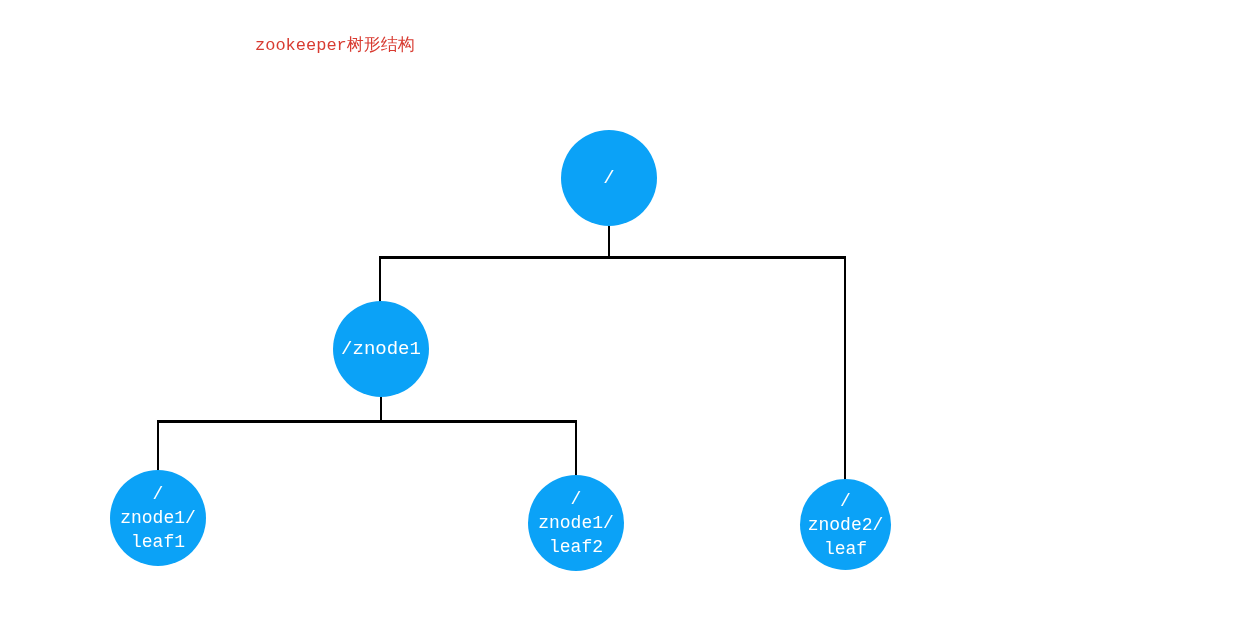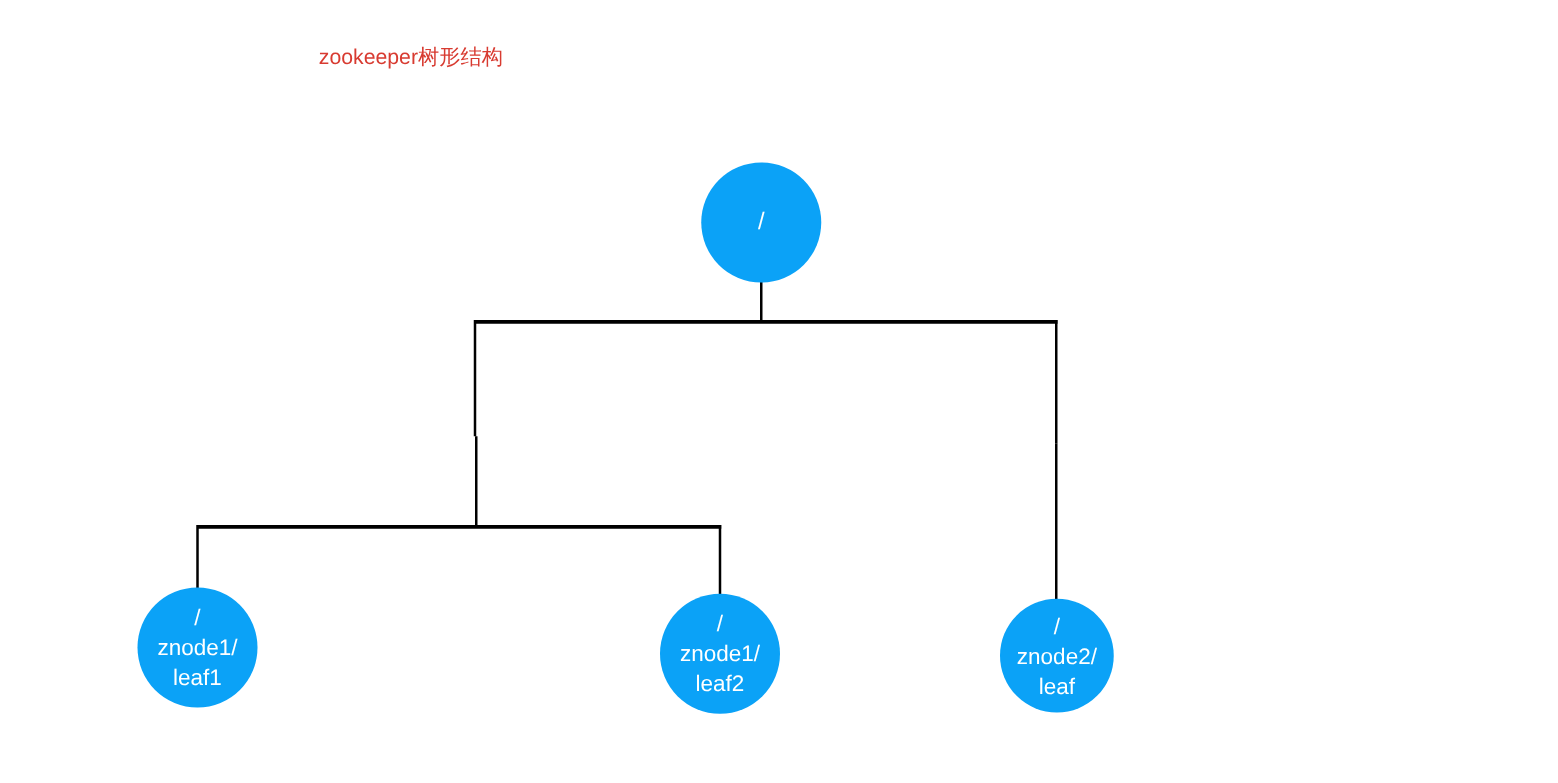--- a/index.html
+++ b/index.html
@@ -13,20 +13,21 @@
   html, body {
     background: var(--canvas-bg);
     font-family: "Liberation Sans", sans-serif;
   }
   .canvas {
     position: relative;
     width: 1246px;
     height: 626px;
     background: var(--canvas-bg);
     overflow: hidden;
+    font-family: Liberation Mono, monospace;
   }
   .diagram-title {
     position: absolute;
     left: 255px;
     top: 36px;
     font-size: 17px;
     line-height: 20px;
     color: var(--title-color);
     white-space: nowrap;
   }
@@ -69,20 +70,23 @@
   <div class="edge h" style="left:158px; top:420px; width:419px;"></div>
   <div class="edge v" style="left:157px; top:420px; height:99px;"></div>
   <div class="edge v" style="left:575px; top:420px; height:103px;"></div>
 
   <div class="edge v" style="left:844px; top:355px; height:170px;"></div>
 
   <div class="node" style="left:561px; top:130px; width:96px; height:96px;">
     <span class="node-label">/</span>
   </div>
 
+  <div class="node" style="left:333px; top:301px; width:96px; height:96px;">
+    <span class="node-label">/znode1</span>
+  </div>
 
 
   <div class="node" style="left:110px; top:470px; width:96px; height:96px;">
     <span class="node-label">
       <span class="line">/</span>
       <span class="line">znode1/</span>
       <span class="line">leaf1</span>
     </span>
   </div>
 

